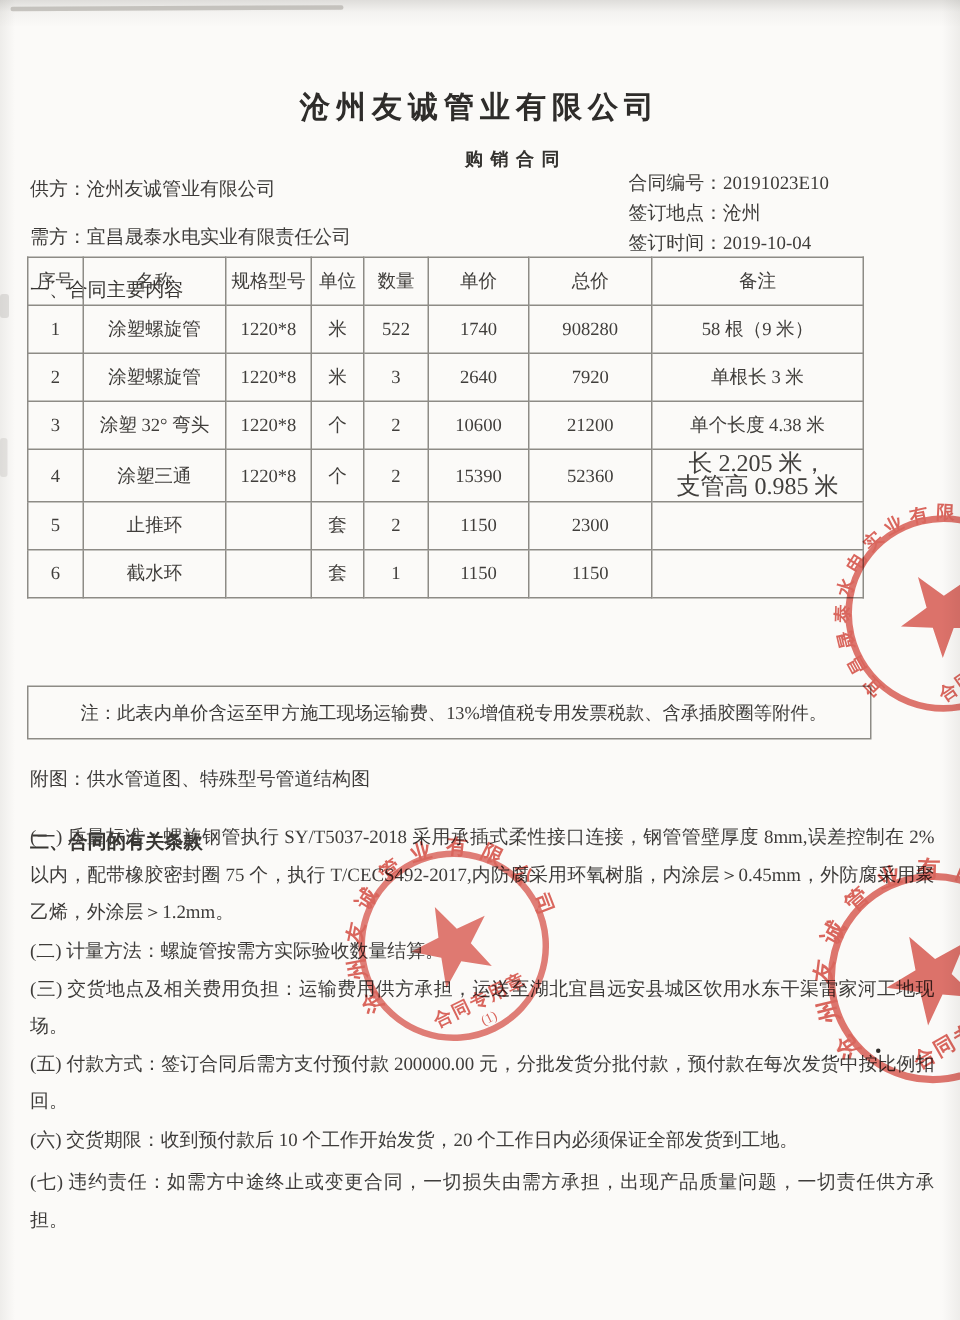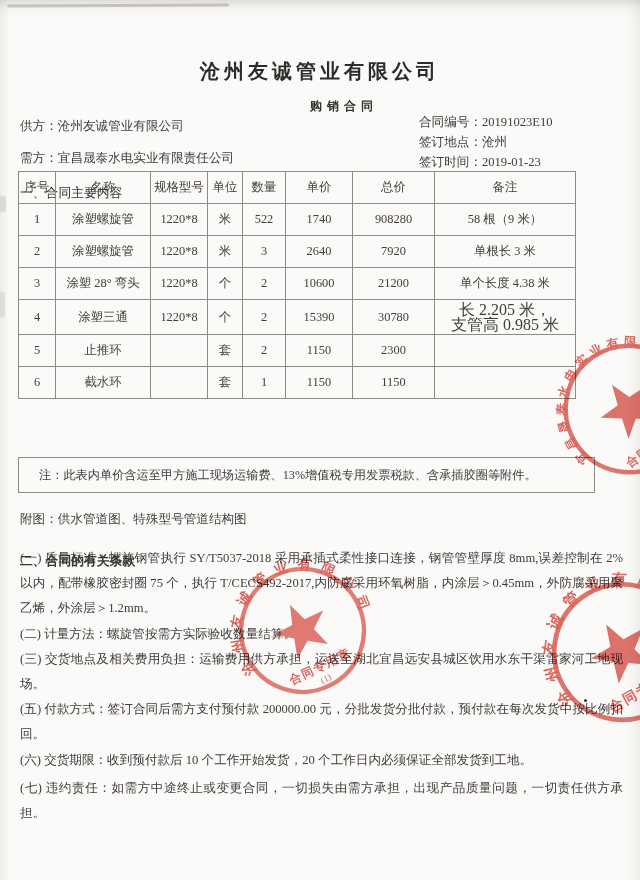--- a/index.html
+++ b/index.html
@@ -23,21 +23,21 @@
     border-collapse:collapse;table-layout:fixed;font-size:12.4px;color:#403e3b;
   }
   table.items th, table.items td{
     border:1px solid #8d8b86;text-align:center;vertical-align:middle;
     font-weight:normal;padding:1px 2px;overflow:hidden;
   }
   tr.h-head{height:32px;} tr.h-row{height:32px;} tr.h-row4{height:35px;} tr.h-total{height:39px;}
   .note2{white-space:pre-line;line-height:15px;font-size:16px;}
   .notebox{
     left:18px;top:457px;width:555px;height:34px;border:1px solid #8d8b86;
-    font-size:12.2px;line-height:34px;padding-left:20px;white-space:nowrap;overflow:hidden;
+    font-size:12.2px;line-height:34px;padding-left:6px;white-space:nowrap;overflow:hidden;text-align:center;
   }
   .terms{left:20px;top:546px;width:603px;font-size:12.6px;line-height:25.2px;text-align:justify;}
   .terms p{margin:0;}
   .terms p.hang{padding-left:23px;text-indent:-23px;}
   .seal{mix-blend-mode:multiply;opacity:.88;pointer-events:none;}
   .artifact{background:#b3b0ab;border-radius:2px;}
   .dot{width:3px;height:3px;background:#2f2d2b;border-radius:50%;}
 </style>
 </head>
 <body>
@@ -49,21 +49,21 @@
   <div class="abs artifact" style="left:0;top:292px;width:5px;height:26px;opacity:.28;"></div>
   <div class="abs dot" style="left:584px;top:699px;"></div>
 
   <div class="abs doc-title">沧州友诚管业有限公司</div>
   <div class="abs doc-subtitle">购销合同</div>
 
   <div class="abs info" style="left:20px;top:150px;"><span>需方：</span><span>宜昌晟泰水电实业有限责任公司</span></div>
   <div class="abs info" style="left:20px;top:118px;"><span>供方：</span><span>沧州友诚管业有限公司</span></div>
   <div class="abs info" style="left:419px;top:114px;"><span>合同编号：</span><span>20191023E10</span></div>
   <div class="abs info" style="left:419px;top:134px;"><span>签订地点：</span><span>沧州</span></div>
-  <div class="abs info" style="left:419px;top:154px;"><span>签订时间：</span><span>2019-01-23</span></div>
+  <div class="abs info" style="left:419px;top:154px;"><span>签订时间：</span><span>2019-10-04</span></div>
   <div class="abs sec-title" style="left:20px;top:169px;">一、合同主要内容</div>
 
   <table class="items">
     <colgroup>
       <col style="width:37px">
         <col style="width:95px">
         <col style="width:57px">
         <col style="width:35px">
       <col style="width:43px">
         <col style="width:67px">
@@ -96,36 +96,36 @@
       <td>涂塑螺旋管</td>
       <td>1220*8</td>
       <td>米</td>
       <td>3</td>
       <td>2640</td>
       <td>7920</td>
       <td>单根长 3 米</td>
     </tr>
     <tr class="h-row">
       <td>3</td>
-      <td>涂塑 28° 弯头</td>
+      <td>涂塑 32° 弯头</td>
       <td>1220*8</td>
       <td>个</td>
       <td>2</td>
       <td>10600</td>
       <td>21200</td>
       <td>单个长度 4.38 米</td>
     </tr>
     <tr class="h-row4">
       <td>4</td>
       <td>涂塑三通</td>
       <td>1220*8</td>
       <td>个</td>
       <td>2</td>
       <td>15390</td>
-      <td>30780</td>
+      <td>52360</td>
       <td class="note2">长 2.205 米，
 支管高 0.985 米</td>
     </tr>
     <tr class="h-row">
       <td>5</td>
       <td>止推环</td>
       <td></td>
       <td>套</td>
       <td>2</td>
       <td>1150</td>

